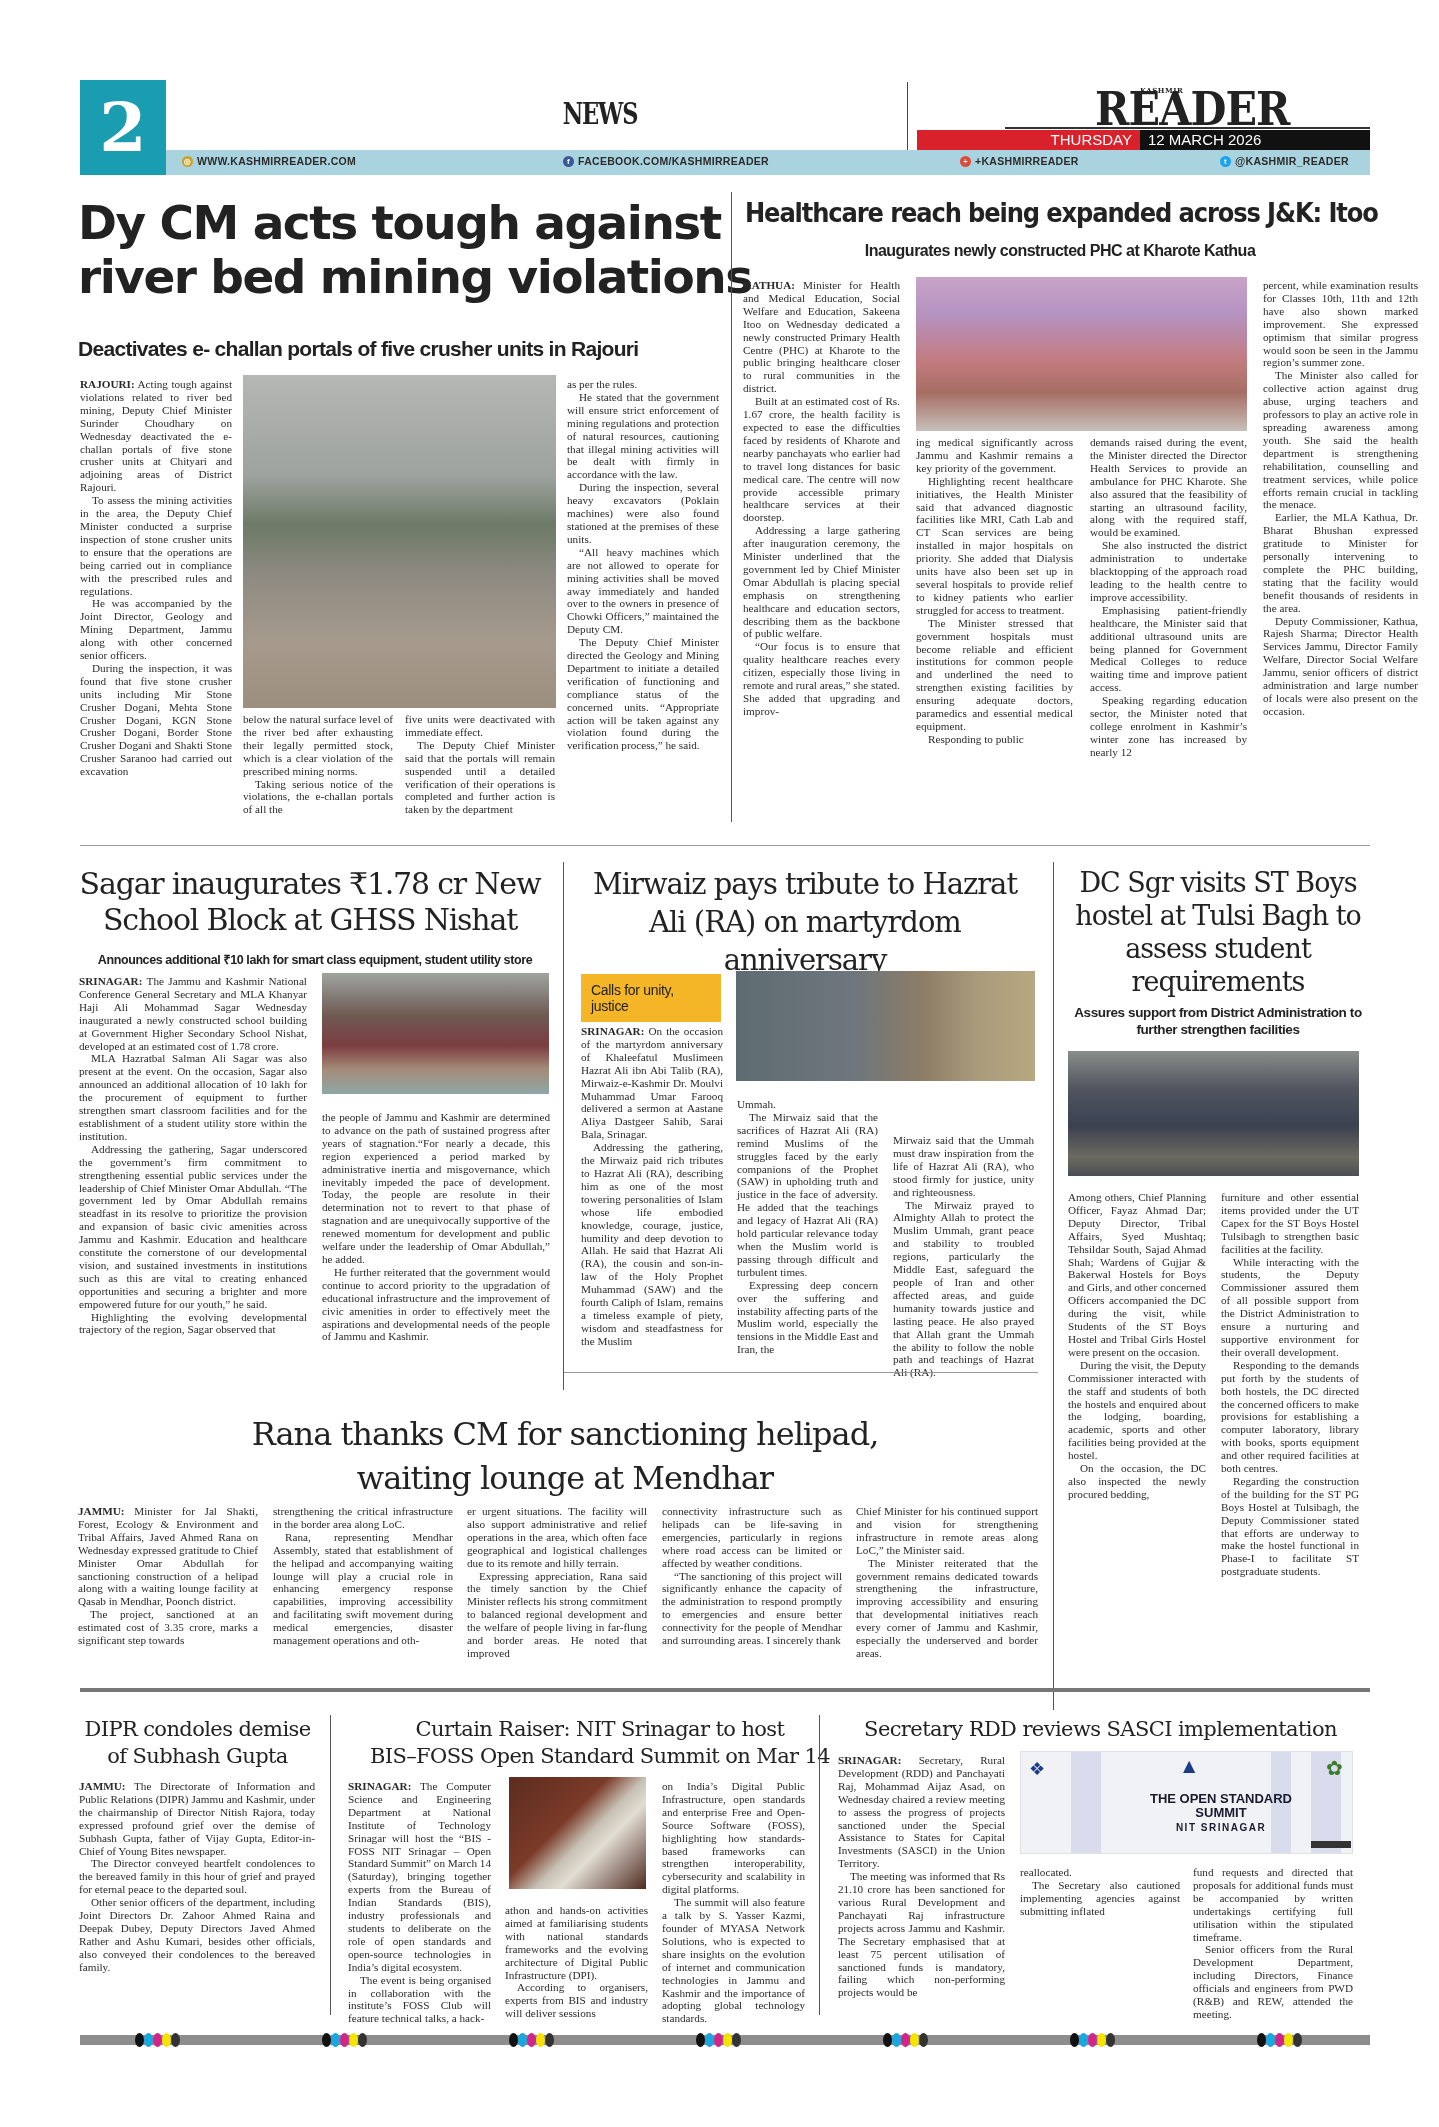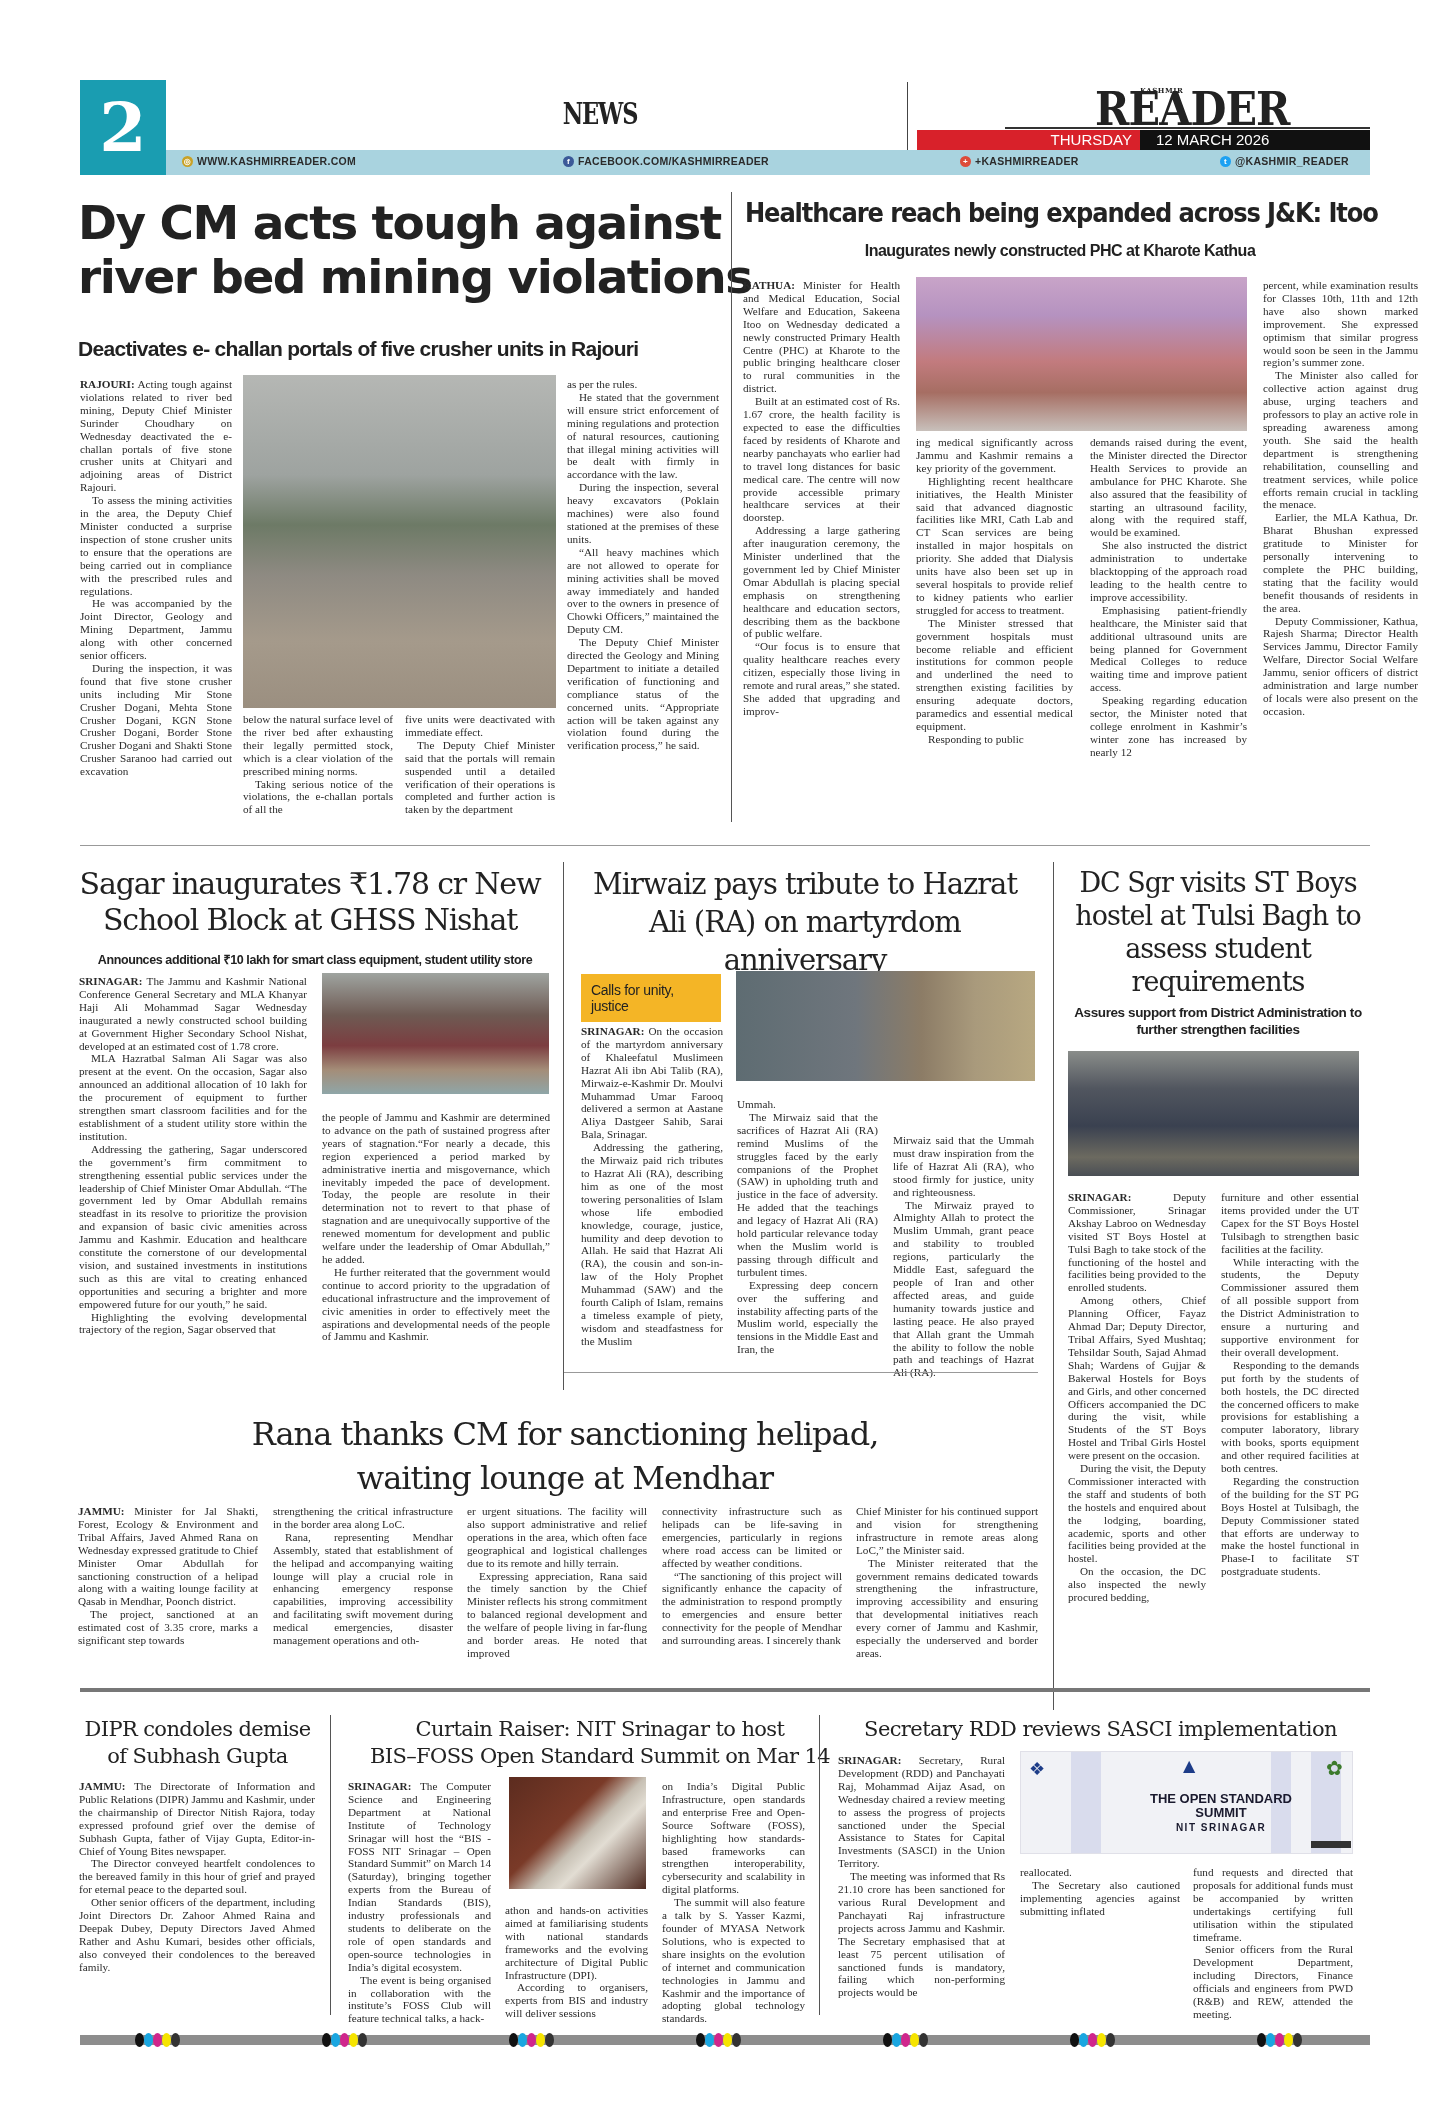--- a/index.html
+++ b/index.html
@@ -17,21 +17,21 @@
   .page-num { left: 80px; top: 80px; width: 86px; height: 95px; background: #1a9db1; color: #fff; font-family: "DejaVu Serif", serif; font-weight: bold; font-size: 68px; line-height: 95px; text-align: center; }
   .social-bar { left: 166px; top: 150px; width: 1204px; height: 25px; background: #a9d3df; }
   .social { position: absolute; top: 155px; font-family: "Liberation Sans", sans-serif; font-size: 10.5px; font-weight: bold; color: #2b2b2b; letter-spacing: 0.3px; display: flex; align-items: center; gap: 4px; }
   .social .ic { display: inline-block; width: 11px; height: 11px; border-radius: 50%; font-size: 8px; color: #fff; text-align: center; line-height: 11px; }
   .section-title { left: 520px; top: 96px; width: 160px; text-align: center; font-family: "DejaVu Serif", serif; font-weight: bold; font-size: 30px; letter-spacing: -1.5px; transform: scaleX(0.75); color: #222; }
   .hdr-sep { left: 907px; top: 82px; width: 1px; height: 68px; background: #444; }
   .logo { left: 1095px; top: 82px; font-family: "DejaVu Serif", serif; font-weight: bold; font-size: 46px; letter-spacing: -1px; color: #222; transform: scaleX(0.9); transform-origin: left; }
   .logo-small { left: 1140px; top: 86px; font-size: 7px; font-weight: bold; color: #222; font-family: "DejaVu Serif", serif; letter-spacing: 0.5px; }
   .logo-line { left: 1005px; top: 127px; width: 365px; height: 2px; background: #333; }
   .date-red { left: 917px; top: 130px; width: 223px; height: 20px; background: #d8212a; color: #fff; font-family: "Liberation Sans", sans-serif; font-size: 15px; text-align: right; padding-right: 8px; line-height: 20px; }
-  .date-black { left: 1140px; top: 130px; width: 230px; height: 20px; background: #111; color: #fff; font-family: "Liberation Sans", sans-serif; font-size: 15px; padding-left: 16px; line-height: 20px; }
+  .date-black { left: 1140px; top: 130px; width: 230px; height: 20px; background: #111; color: #fff; font-family: "Liberation Sans", sans-serif; font-size: 15px; padding-left: 8px; line-height: 20px; }
   
   .hl-big { font-family: "DejaVu Sans", sans-serif; font-weight: bold; color: #222; letter-spacing: -1.5px; }
   .hl-serif { font-family: "DejaVu Serif", serif; font-weight: normal; color: #222; letter-spacing: -0.8px; text-align: center; }
   .deck { font-family: "Liberation Sans", sans-serif; color: #222; font-weight: bold; }
   
   .ph-mining { background: linear-gradient(180deg, #b5b7b4 0%, #9ea3a0 30%, #6d7a66 45%, #8e8a82 60%, #a59a8b 80%, #9b8f80 100%); }
   .ph-health { background: linear-gradient(180deg, #c8a4c8 0%, #b592c0 25%, #c27b7e 55%, #a66e63 75%, #c8c0bb 100%); }
   .ph-school { background: linear-gradient(180deg, #9fa4a0 0%, #6e5a53 35%, #7c3d40 60%, #a48d78 80%, #8fa6a8 100%); }
   .ph-mirwaiz { background: linear-gradient(90deg, #5e6c72 0%, #6f767d 40%, #8c7c66 62%, #a99a7c 80%, #b8a881 100%); }
   .ph-dc { background: linear-gradient(180deg, #8a8d8a 0%, #51565f 30%, #3a4150 60%, #6c6a60 85%, #4a4e55 100%); }
@@ -178,21 +178,20 @@
 
 <div class="rule-h" style="left:564px; top:1372px; width:474px; height:1px; background:#999;"></div>
 <div class="rule-v" style="left:1053px; top:862px; height:848px;"></div>
 
 <div class="abs hl-serif" style="left:1063px; top:866px; width:310px; font-size:27px; line-height:33px; letter-spacing:-1px;">DC Sgr visits ST Boys hostel at Tulsi Bagh to assess student requirements</div>
 <div class="abs deck" style="left:1063px; top:1004px; width:310px; text-align:center; font-size:13.5px; line-height:17px; letter-spacing:-0.4px;">Assures support from District Administration to further strengthen facilities</div>
 
 <div class="photo ph-dc" style="left:1068px; top:1051px; width:291px; height:125px;"></div>
 
 <div class="abs body-text" style="left:1068px; top:1191px; width:138px;">
-  <p><span class="dateline">SRINAGAR:</span> <span>Deputy Commissioner, Srinagar Akshay Labroo on Wednesday visited ST Boys Hostel at Tulsi Bagh to take stock of the functioning of the hostel and facilities being provided to the enrolled students.</span></p>
   <p>Among others, Chief Planning Officer, Fayaz Ahmad Dar; Deputy Director, Tribal Affairs, Syed Mushtaq; Tehsildar South, Sajad Ahmad Shah; Wardens of Gujjar &amp; Bakerwal Hostels for Boys and Girls, and other concerned Officers accompanied the DC during the visit, while Students of the ST Boys Hostel and Tribal Girls Hostel were present on the occasion.</p>
   <p>During the visit, the Deputy Commissioner interacted with the staff and students of both the hostels and enquired about the lodging, boarding, academic, sports and other facilities being provided at the hostel.</p>
   <p>On the occasion, the DC also inspected the newly procured bedding,</p>
 </div>
 <div class="abs body-text" style="left:1221px; top:1191px; width:138px;">
   <p style="text-indent:0">furniture and other essential items provided under the UT Capex for the ST Boys Hostel Tulsibagh to strengthen basic facilities at the facility.</p>
   <p>While interacting with the students, the Deputy Commissioner assured them of all possible support from the District Administration to ensure a nurturing and supportive environment for their overall development.</p>
   <p>Responding to the demands put forth by the students of both hostels, the DC directed the concerned officers to make provisions for establishing a computer laboratory, library with books, sports equipment and other required facilities at both centres.</p>
   <p>Regarding the construction of the building for the ST PG Boys Hostel at Tulsibagh, the Deputy Commissioner stated that efforts are underway to make the hostel functional in Phase-I to facilitate ST postgraduate students.</p>
 </div>

